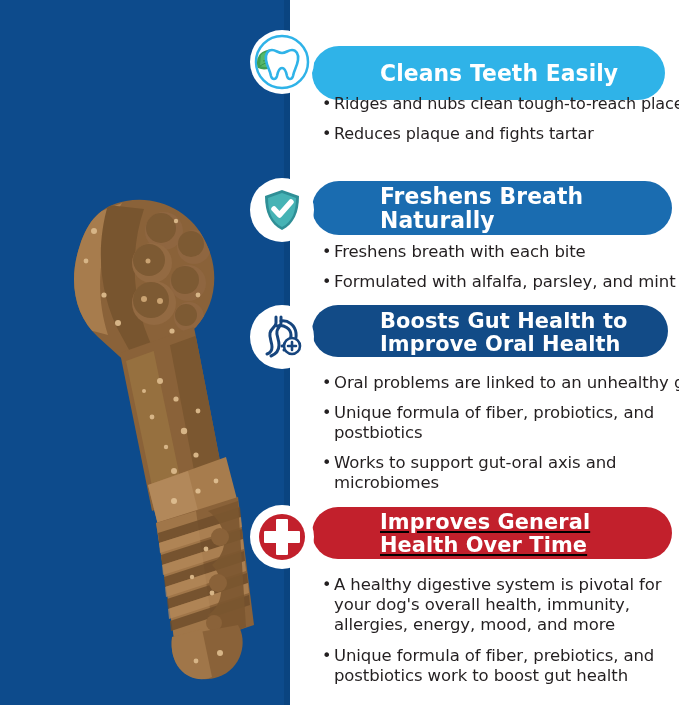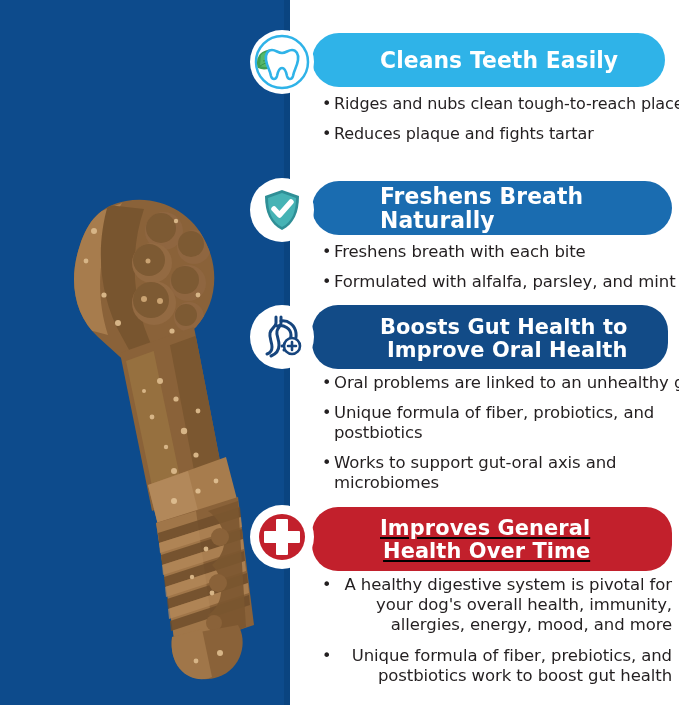--- a/index.html
+++ b/index.html
@@ -67,21 +67,21 @@
     display:flex;align-items:center;
     box-sizing:border-box;
     padding-left:68px;padding-right:26px;
   }
   .pill .headline{
     color:#ffffff;font-weight:bold;
     font-size:23px;line-height:24px;
     letter-spacing:0.1px;
     transform:scaleX(0.95);transform-origin:left center;
   }
-  .pill.two-line{height:64px;border-radius:26px;text-align:right;}
+  .pill.two-line{height:52px;border-radius:26px;}
   .icon-badge{
     position:absolute;left:0;top:0;
     width:64px;height:64px;border-radius:50%;
     background:#ffffff;
     box-sizing:border-box;
     display:flex;align-items:center;justify-content:center;
     z-index:3;
   }
   .icon-badge svg{display:block;}
   .bullets{
@@ -95,38 +95,38 @@
     margin-bottom:10px;
     letter-spacing:-0.1px;
   }
   .bullet:before{
     content:"\2022";position:absolute;left:0;top:0;
     font-size:16px;color:#231f20;
   }
 
   
   #sec1{top:30px;}
-  #sec1 .pill{top:3px;width:353px;background:#2fb3e8;}
+  #sec1 .pill{top:16px;width:353px;background:#2fb3e8;}
   #sec1 .bullets{top:64px;width:400px;}
   #sec1 .bullet{font-size:16px;}
 
   #sec2{top:178px;}
   #sec2 .pill{top:3px;width:360px;background:#1a6cb0;}
   #sec2 .bullets{top:64px;}
 
   #sec3{top:305px;}
   #sec3 .pill{top:0px;width:356px;background:#124b87;padding-top:2px;}
   #sec3 .pill .headline{font-size:22px;line-height:23px;}
   #sec3 .bullets{top:68px;width:390px;}
 
   #sec4{top:505px;}
   #sec4 .pill{top:2px;width:360px;background:#c2202c;text-decoration:underline;}
   #sec4 .pill .headline{font-size:22px;line-height:23px;}
   #sec4 .bullets{top:70px;width:350px;}
-  #sec4 .bullet{margin-bottom:11px;text-align:right;}
+  #sec4 .bullet{margin-bottom:11px;}
 </style>
 </head>
 <body>
 
 <div class="poster">
 
   <div class="left-panel"></div>
 
 
   <div class="chew">

